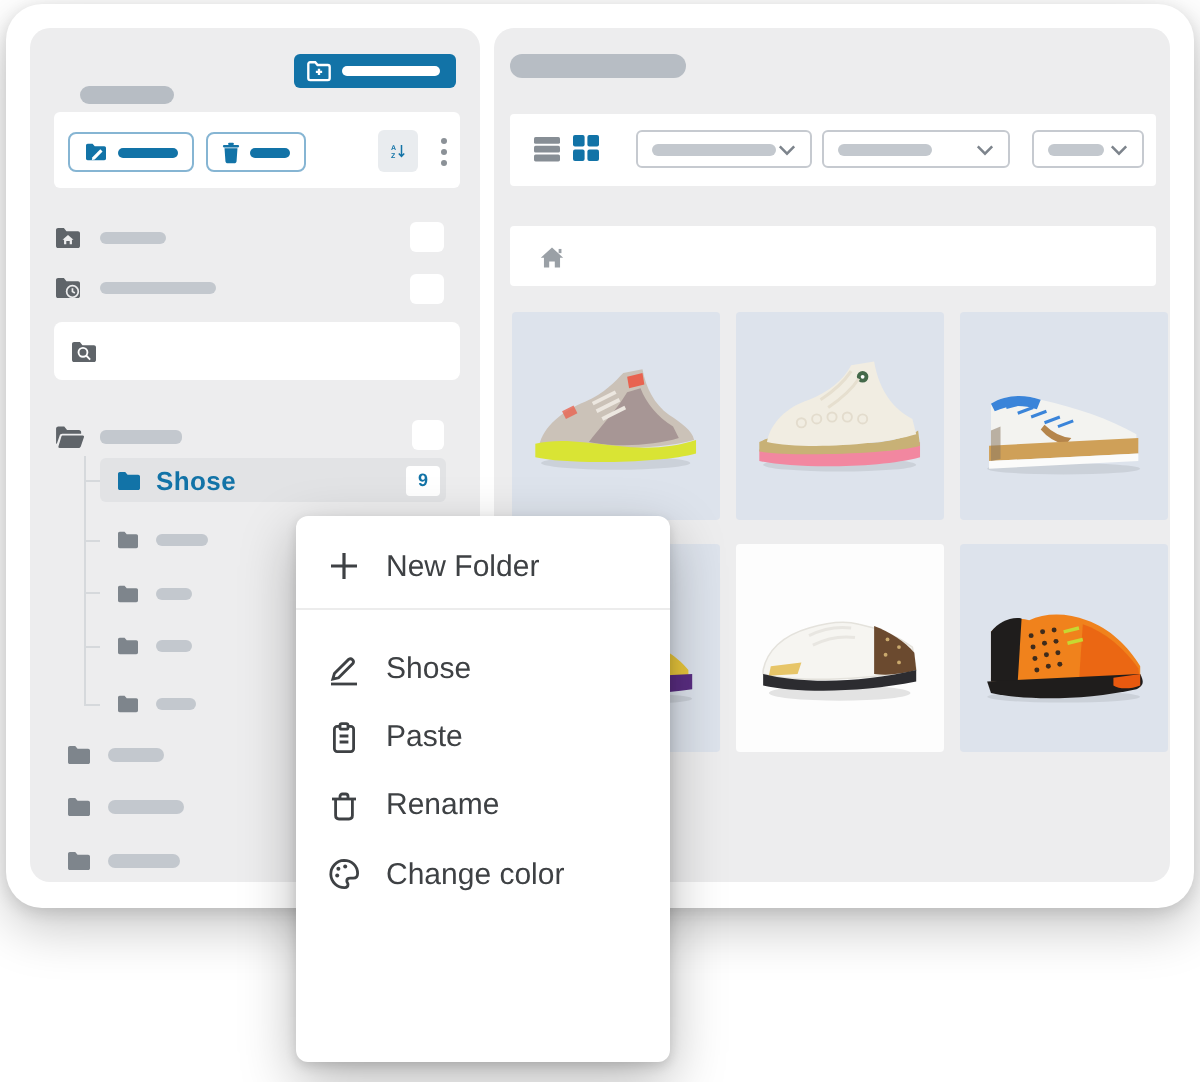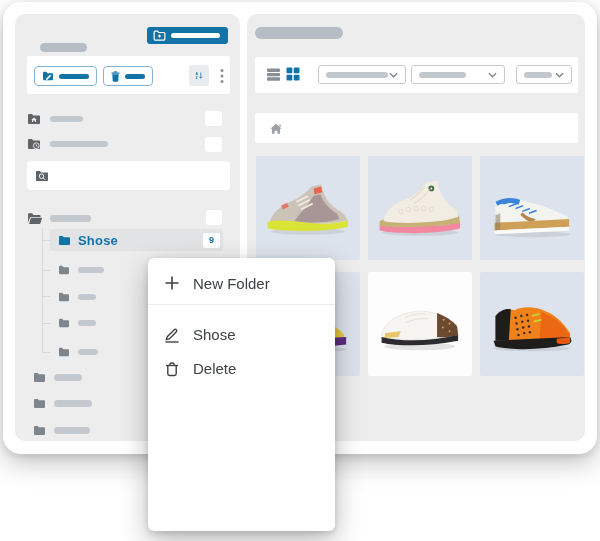--- a/index.html
+++ b/index.html
@@ -401,25 +401,44 @@
 
     <div class="mi">
       <svg width="18" height="18" viewBox="0 0 18 18" fill="none" stroke="var(--menu_text)" stroke-width="1.4">
         <path d="M4.2 11.8 11.3 4.7a1.5 1.5 0 0 1 2.1 2.1L6.3 13.9 3.4 14.6 4.2 11.8Z"></path>
         <path d="M2.5 17h13"></path>
       </svg>
       <span class="mi-label">Shose</span>
     </div>
 
 
+    <div class="mi">
+      <svg width="18" height="18" viewBox="0 0 18 18" fill="none" stroke="var(--menu_text)" stroke-width="1.4">
+        <rect x="4.2" y="3.2" width="9.6" height="12.6" rx="1.4"></rect>
+        <rect x="7" y="1.8" width="4" height="2.8" rx="0.9" fill="#fff"></rect>
+        <path d="M6.8 8h4.4 M6.8 11h4.4"></path>
+      </svg>
+      <span class="mi-label">Paste</span>
+    </div>
 
     <div class="mi">
       <svg width="18" height="18" viewBox="0 0 18 18" fill="none" stroke="var(--menu_text)" stroke-width="1.4">
         <path d="M4.8 5.5v8.3c0 1 .7 1.7 1.7 1.7h5c1 0 1.7-.7 1.7-1.7V5.5"></path>
         <path d="M3 5.5h12"></path>
         <path d="M7 5.3V4.2c0-.7.5-1.2 1.2-1.2h1.6c.7 0 1.2.5 1.2 1.2v1.1"></path>
       </svg>
-      <span class="mi-label">Delete</span>
-    </div>
-
+      <span class="mi-label">Rename</span>
+    </div>
+
+    <div class="mi">
+      <svg width="18" height="18" viewBox="0 0 18 18">
+        <path d="M9 2.2a6.8 6.8 0 1 0 .4 13.6c1 0 1.6-.6 1.6-1.5 0-.8-.6-1-.6-1.8 0-.9.7-1.4 1.7-1.4h1.5c1.4 0 2.2-1 2.2-2.3C15.8 4.8 12.7 2.2 9 2.2Z" fill="none" stroke="var(--menu_text)" stroke-width="1.4"></path>
+        <g fill="var(--menu_text)">
+            <circle cx="6.2" cy="6.4" r="1"></circle>
+            <circle cx="9.6" cy="5.2" r="1"></circle>
+            <circle cx="5.6" cy="9.8" r="1"></circle>
+          </g>
+      </svg>
+      <span class="mi-label">Change color</span>
+    </div>
 
   </div>
 </div>
 
 </body></html>

